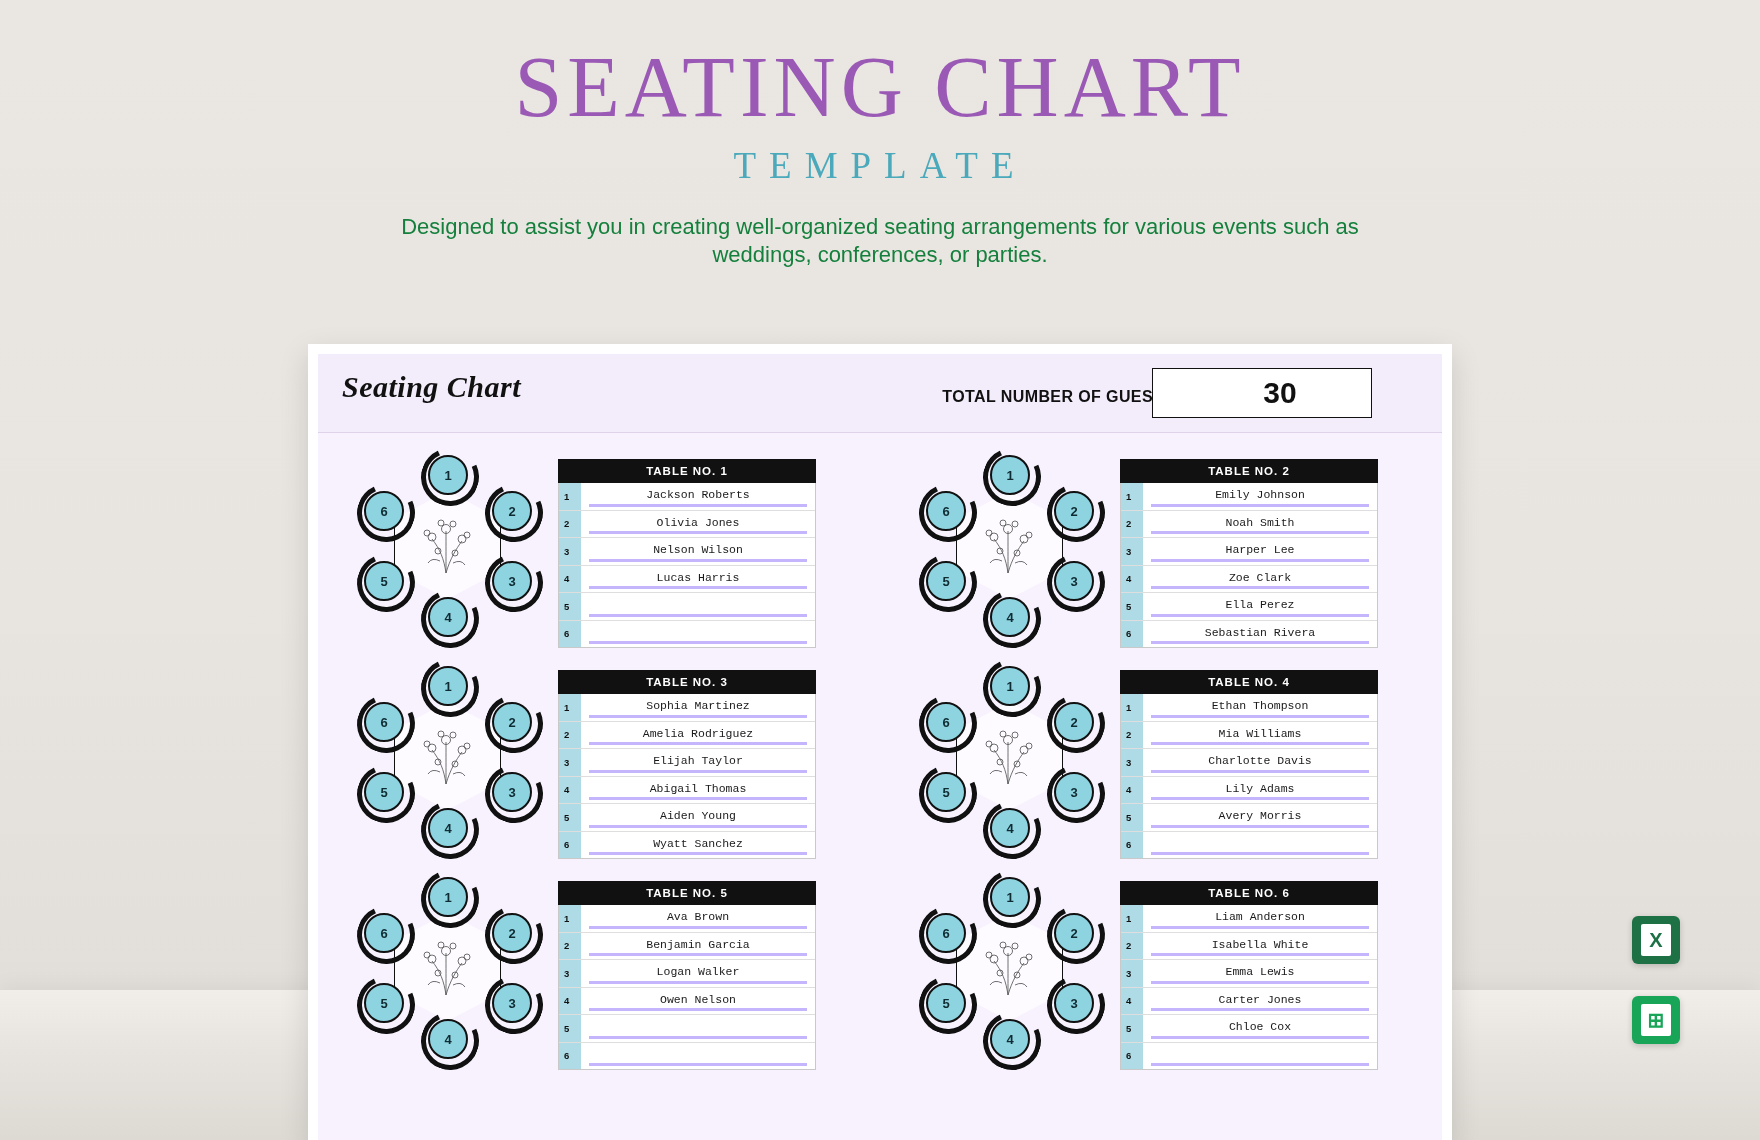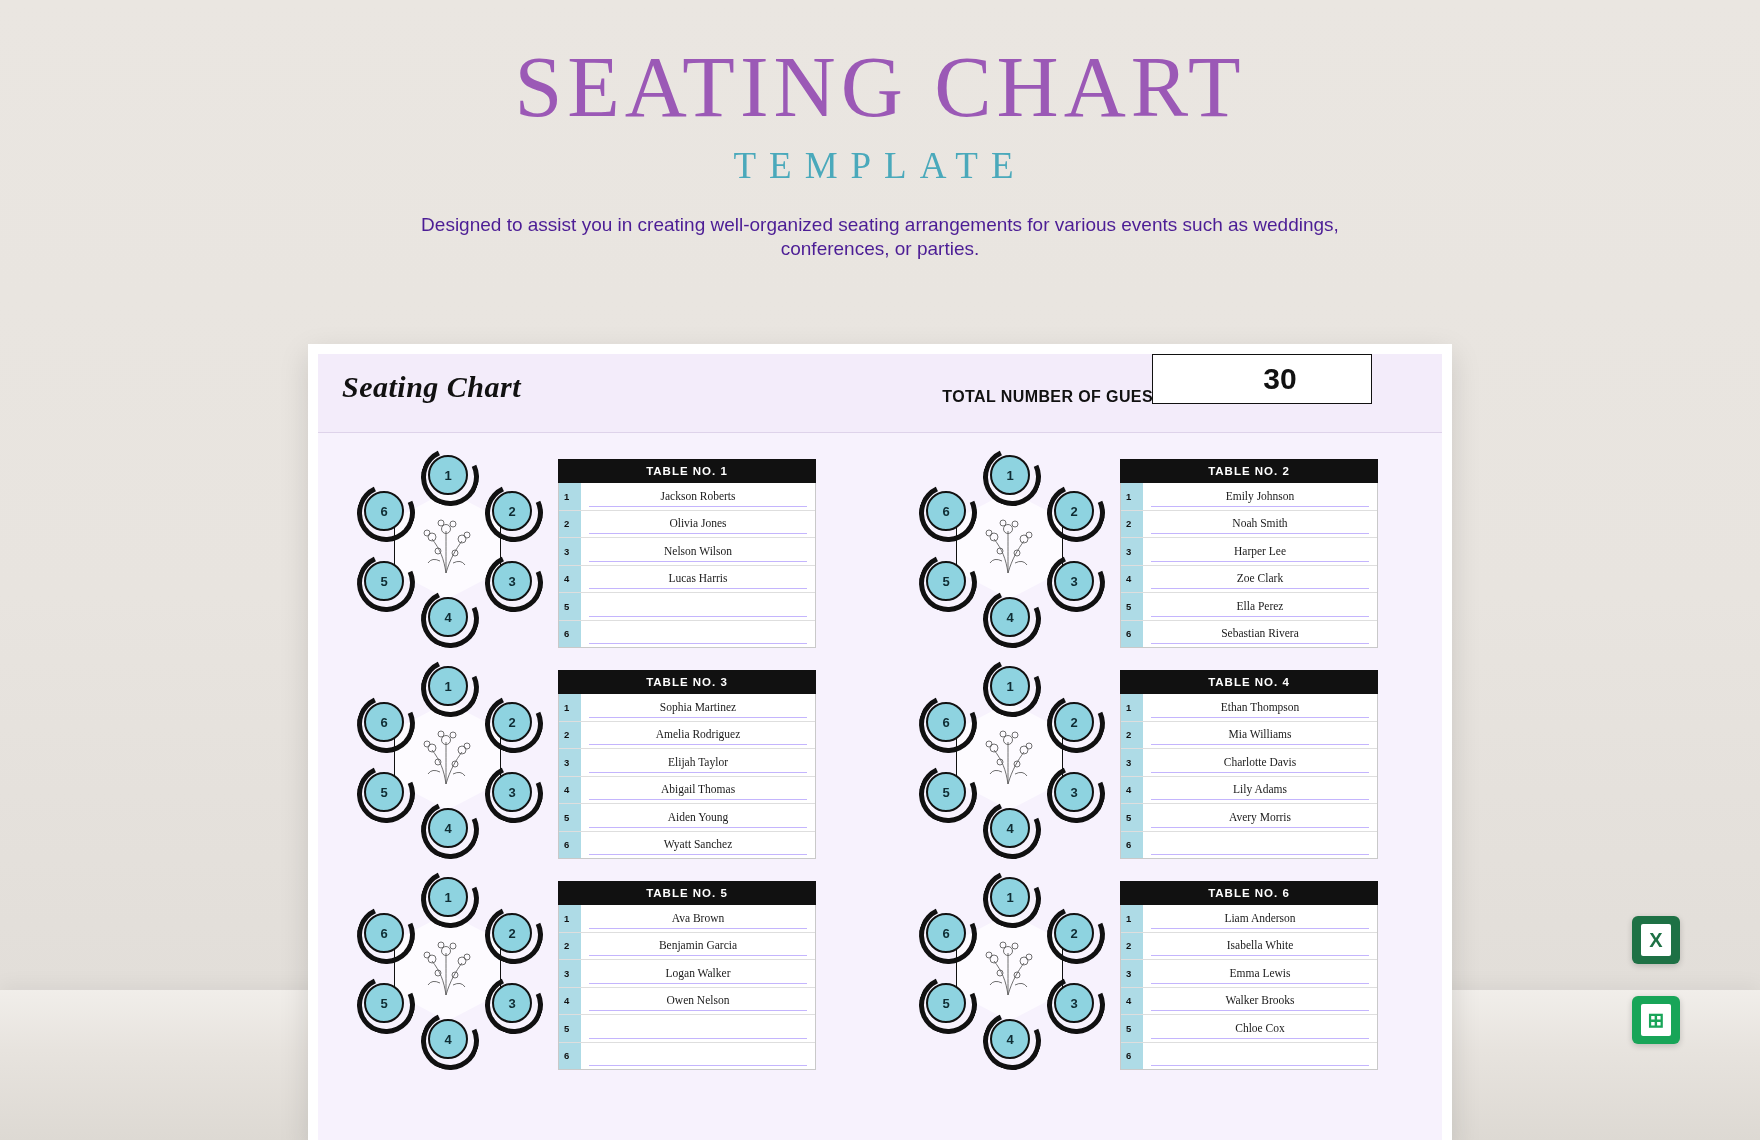--- a/index.html
+++ b/index.html
@@ -47,23 +47,23 @@
     margin: 14px 0 0 0;
     font-family: Liberation Serif, serif;
     font-size: 37px;
     letter-spacing: 13px;
     color: #4aa9bb;
     font-weight: 400;
   }
   .desc {
     margin: 26px auto 0 auto;
     width: 1000px;
-    font-size: 19px;
+    font-size: 22px;
     line-height: 1.25;
-    color: #4c1d95;
+    color: #15803d;
     font-family: "Liberation Sans", sans-serif;
   }
 
   
   .sheet-wrap {
     position: absolute;
     left: 308px;
     top: 344px;
     width: 1144px;
     height: 800px;
@@ -102,21 +102,21 @@
     right: 262px;
     top: 34px;
     font-size: 16px;
     font-weight: bold;
     letter-spacing: 0.4px;
     color: #111;
   }
   .guests-box {
     position: absolute;
     right: 70px;
-    top: 0;
+    top: 14px;
     width: 182px;
     height: 48px;
     background: #fff;
     border: 1px solid #111;
     display: flex;
     align-items: center;
     justify-content: center;
     padding-left: 36px;
   }
   .guests-num {
@@ -235,24 +235,24 @@
     display: flex;
     align-items: center;
     padding-left: 5px;
     box-sizing: border-box;
   }
   .t-name {
     flex: 1;
     display: flex;
     align-items: center;
     justify-content: center;
-    font-family: Liberation Serif, serif;
+    font-family: Liberation Mono, monospace;
     font-size: 11.5px;
     color: #1a1a1a;
-    border-bottom: 1px solid #c4b5fd;
+    border-bottom: 3px solid #c4b5fd;
     margin: 3px 8px 3px 8px;
     box-sizing: border-box;
   }
 
   
   .badge {
     position: absolute;
     width: 48px;
     height: 48px;
     border-radius: 6px;
@@ -650,21 +650,21 @@
               <div class="t-row">
                   <div class="t-num">2</div>
                   <div class="t-name">Isabella White</div>
                 </div>
               <div class="t-row">
                   <div class="t-num">3</div>
                   <div class="t-name">Emma Lewis</div>
                 </div>
               <div class="t-row">
                   <div class="t-num">4</div>
-                  <div class="t-name">Walker Brooks</div>
+                  <div class="t-name">Carter Jones</div>
                 </div>
               <div class="t-row">
                   <div class="t-num">5</div>
                   <div class="t-name">Chloe Cox</div>
                 </div>
               <div class="t-row">
                   <div class="t-num">6</div>
                   <div class="t-name"></div>
                 </div>
             </div>

